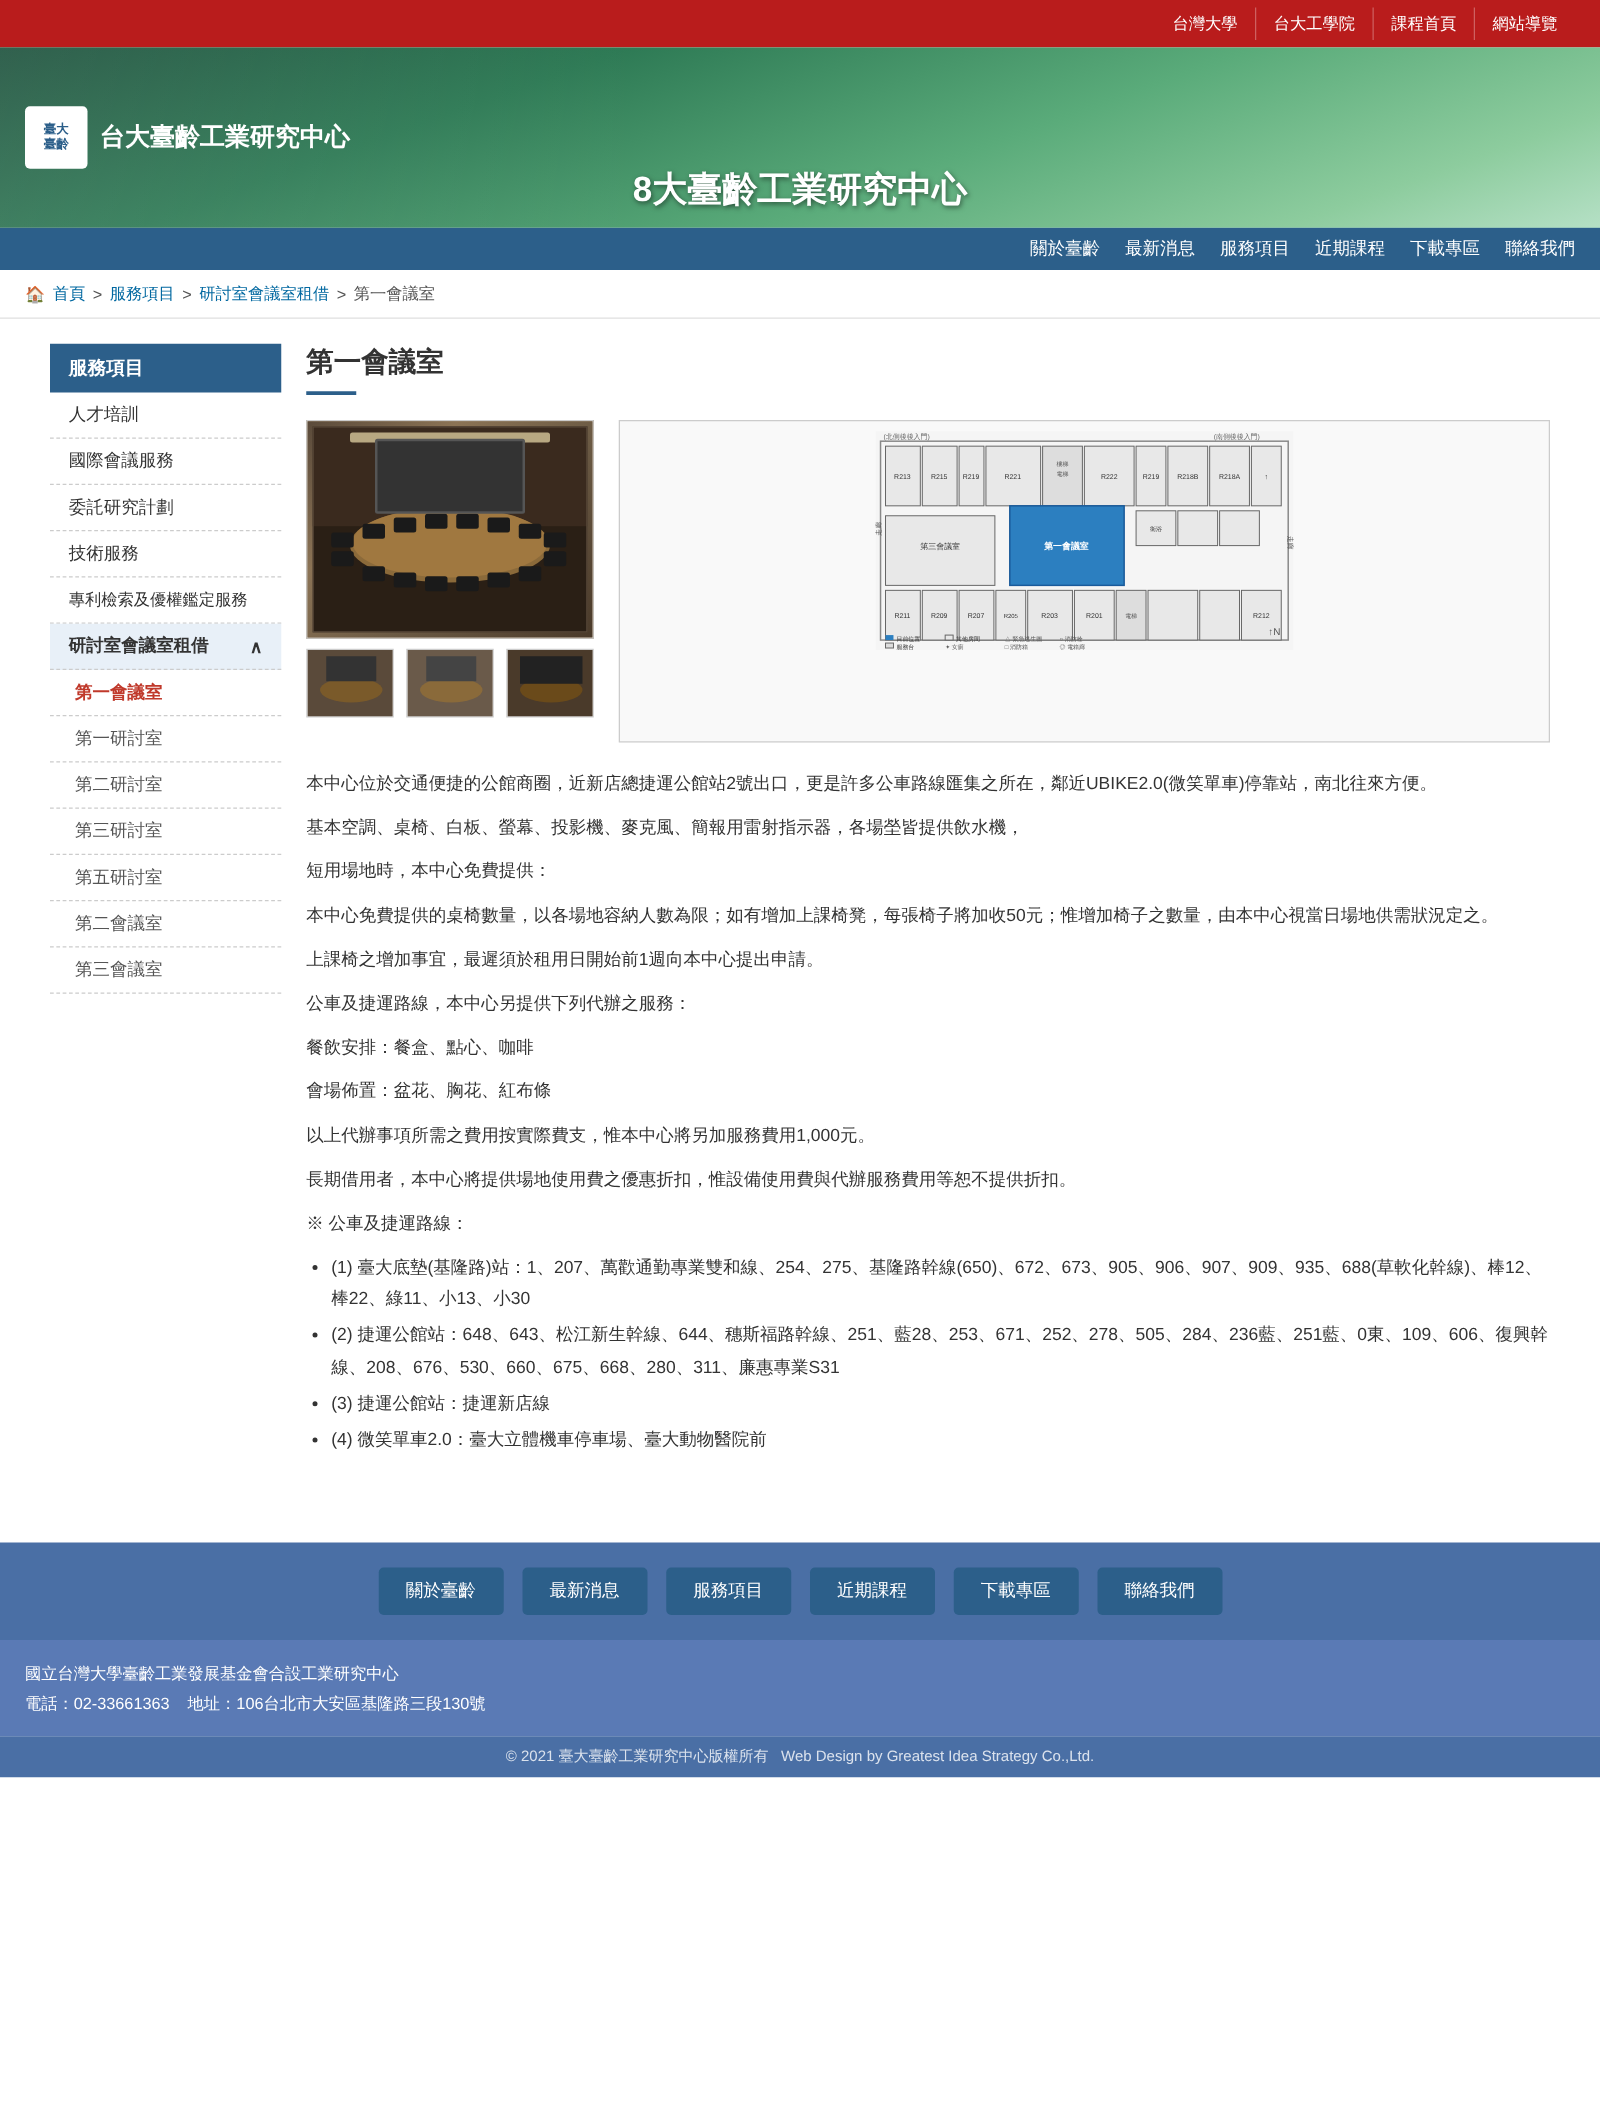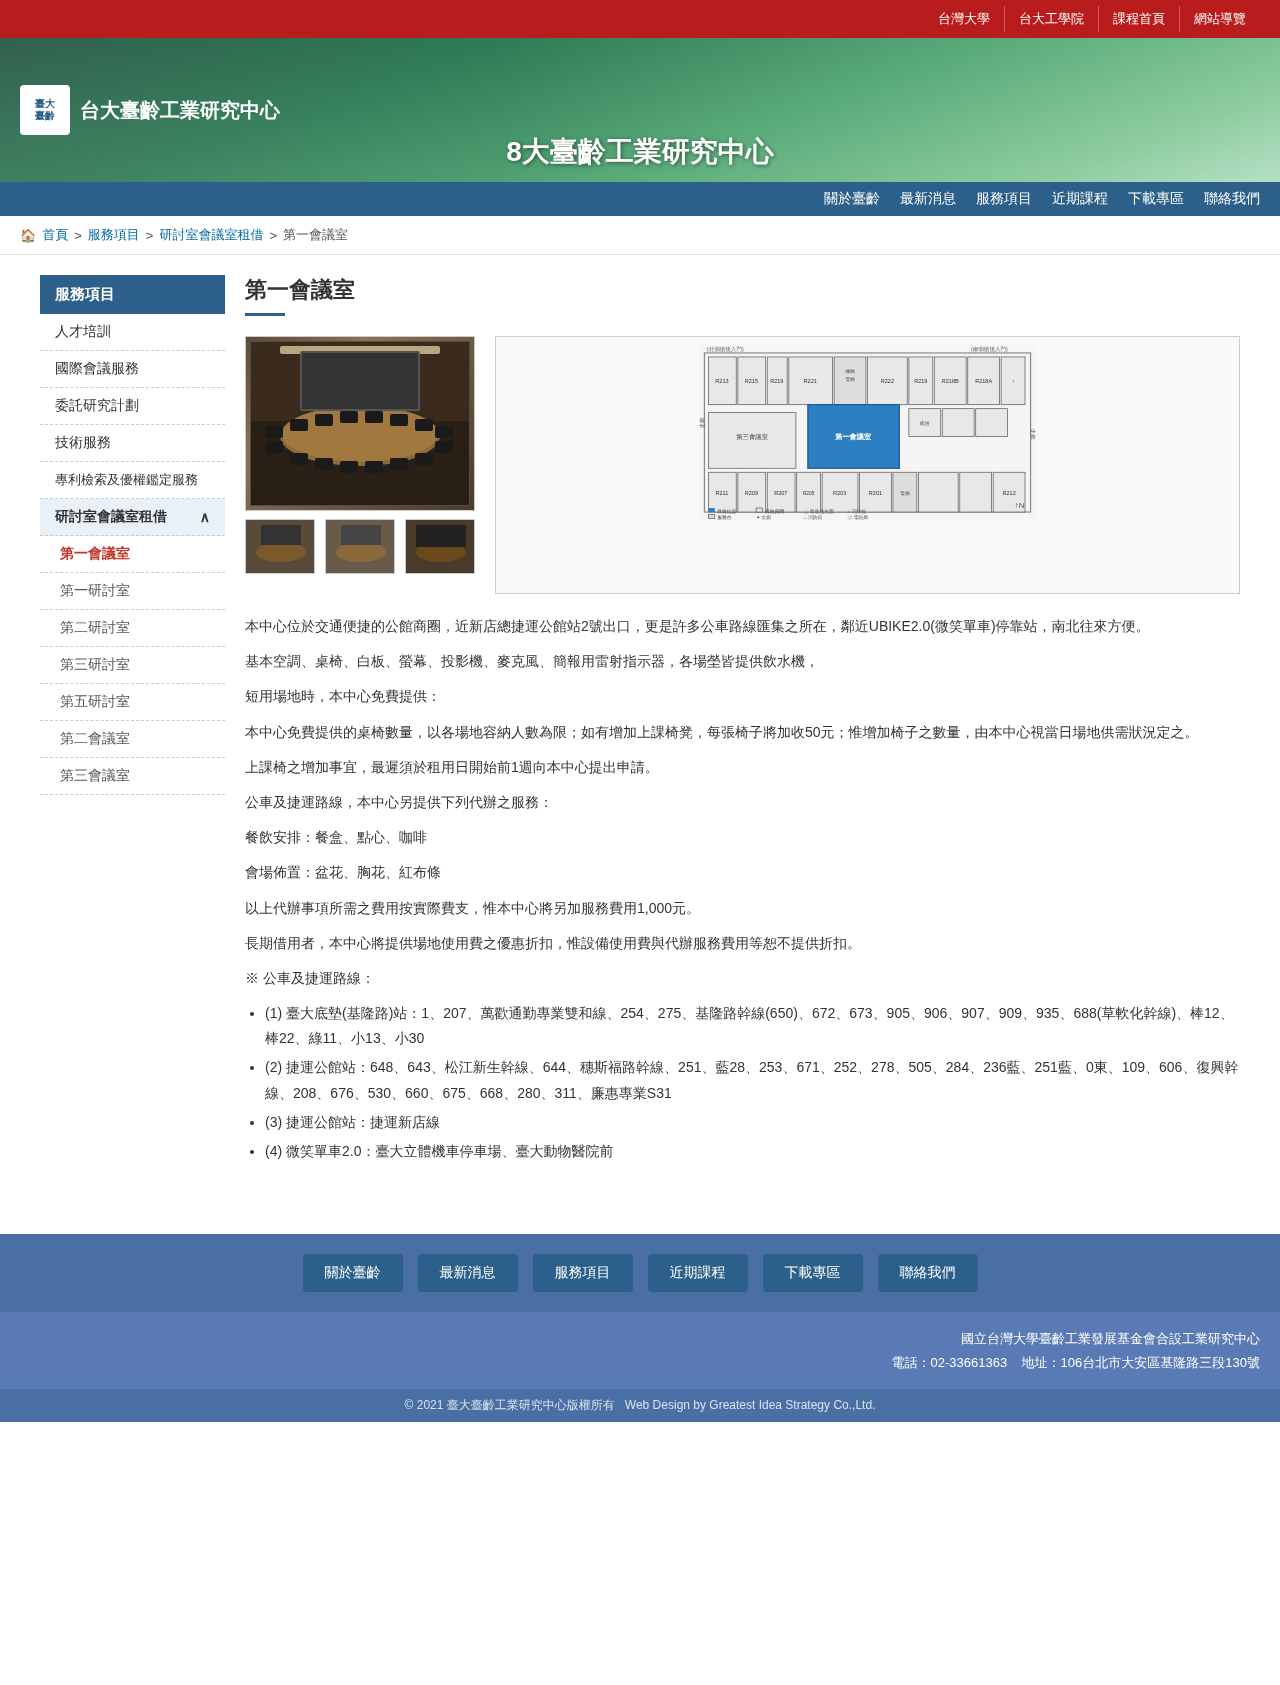--- a/index.html
+++ b/index.html
@@ -256,21 +256,21 @@
       padding: 10px 22px;
       border-radius: 4px;
       text-decoration: none;
       font-size: 14px;
       cursor: pointer;
     }
 
     .footer-info {
       background: #5a7ab5;
       padding: 15px 20px;
-      text-align: right;
+      text-align: left;
       color: #fff;
       font-size: 13px;
       line-height: 1.8;
     }
     .footer-bottom {
       background: #4a6fa5;
       padding: 8px 20px;
       text-align: center;
       color: rgba(255,255,255,0.8);
       font-size: 12px;

